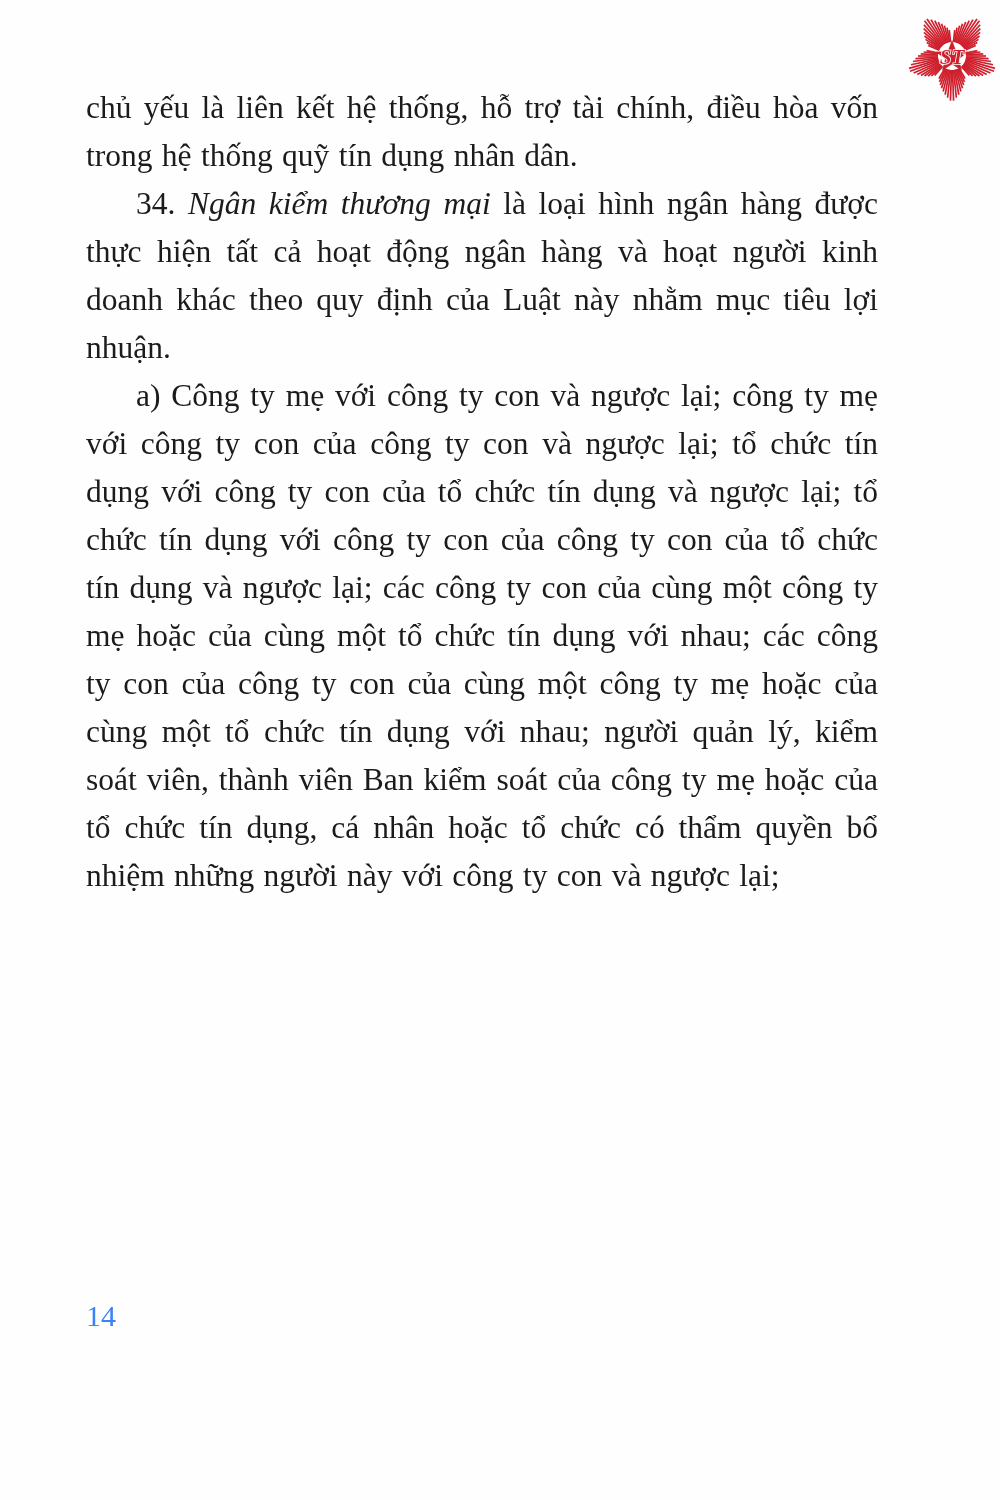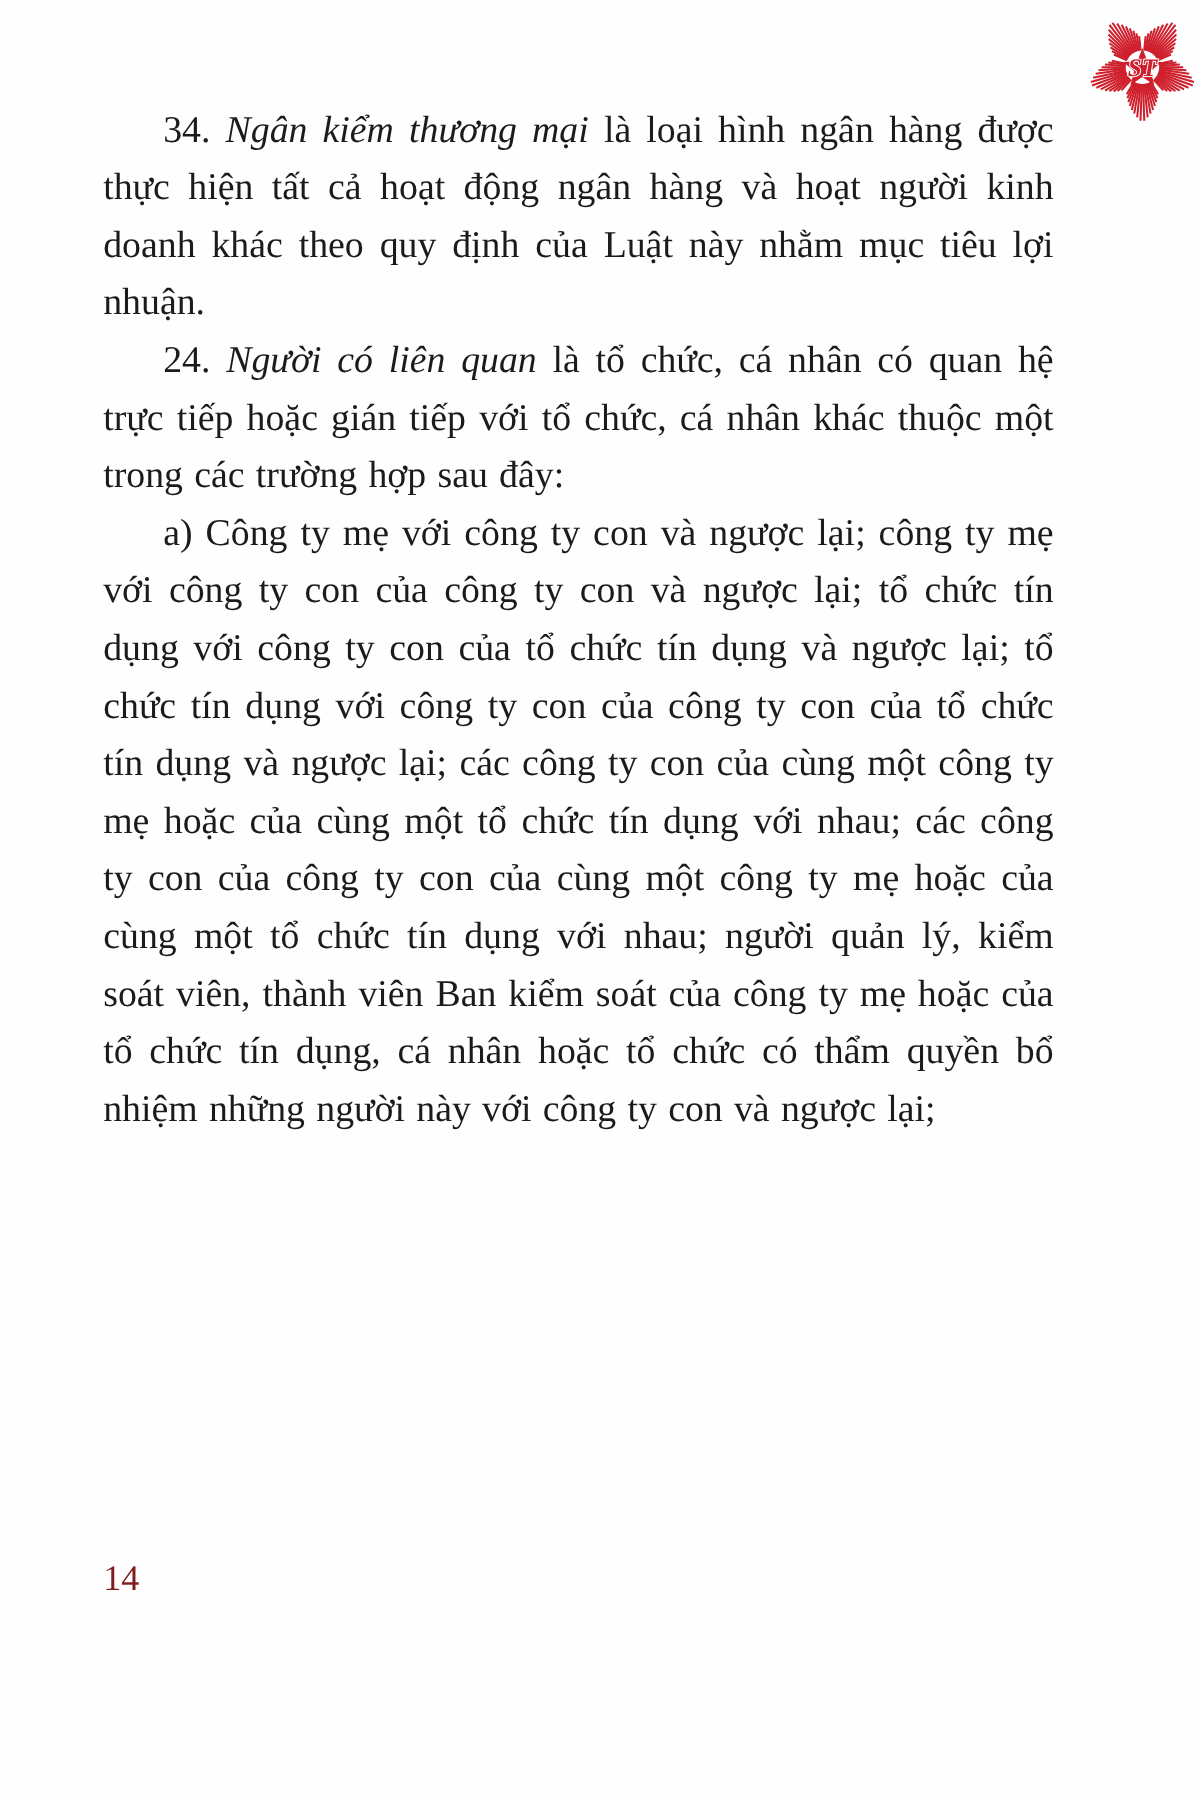--- a/index.html
+++ b/index.html
@@ -41,21 +41,21 @@
   }
   .it {
     font-style: italic;
   }
   .page-number {
     position: absolute;
     left: 86px;
     top: 1292px;
     font-size: 30px;
     line-height: 48px;
-    color: #7f1d1d;
+    color: #3b82f6;
   }
   .logo {
     position: absolute;
     left: 902px;
     top: 6px;
     width: 100px;
     height: 100px;
   }
 </style>
 </head>
@@ -144,19 +144,19 @@
         <line x1="62.789636406996415" y1="44.305686996938796" x2="73.75218189870762" y2="39.4248472800292" stroke="#cf1f2c" stroke-width="1.7" stroke-linecap="butt"></line>
         <line x1="63.69406641027328" y1="47.089236328551365" x2="75.43183761907895" y2="44.59429603873824" stroke="#cf1f2c" stroke-width="1.7" stroke-linecap="butt"></line>
         <line x1="63.86375296238198" y1="48.05157658655908" x2="78.38768463725835" y2="46.010371105811444" stroke="#cf1f2c" stroke-width="1.7" stroke-linecap="butt"></line>
         <line x1="63.96589670363754" y1="49.02340936758225" x2="81.25700690814116" y2="47.814297156017425" stroke="#cf1f2c" stroke-width="1.7" stroke-linecap="butt"></line>
       </g>
     <polygon id="logo-star" points="50.00,34.00 54.23,45.18 66.17,45.75 56.85,53.22 59.99,64.75 50.00,58.20 40.01,64.75 43.15,53.22 33.83,45.75 45.77,45.18" fill="#cf1f2c"></polygon>
     <text id="logo-monogram" x="50" y="57.5" text-anchor="middle" font-size="21" font-weight="bold" font-style="italic" font-family="Liberation Serif, DejaVu Serif, serif" stroke-width="1.6" fill="#cf1f2c" stroke="#ffffff" paint-order="stroke">ST</text>
   </svg>
 
   <div class="text-block">
+      <p class="para"><span>chủ yếu là liên kết hệ thống, hỗ trợ tài chính, điều hòa vốn trong hệ thống quỹ tín dụng nhân dân.</span></p>
       <p class="para indent"><span>34. </span><span class="it">Ngân kiểm thương mại</span><span> là loại hình ngân hàng được thực hiện tất cả hoạt động ngân hàng và hoạt người kinh doanh khác theo quy định của Luật này nhằm mục tiêu lợi nhuận.</span></p>
-      <p class="para indent"><span>24. </span><span class="it">Người có liên quan</span><span> là tổ chức, cá nhân có quan hệ trực tiếp hoặc gián tiếp với tổ chức, cá nhân khác thuộc một trong các trường hợp sau đây:</span></p>
       <p class="para indent"><span>a) Công ty mẹ với công ty con và ngược lại; công ty mẹ với công ty con của công ty con và ngược lại; tổ chức tín dụng với công ty con của tổ chức tín dụng và ngược lại; tổ chức tín dụng với công ty con của công ty con của tổ chức tín dụng và ngược lại; các công ty con của cùng một công ty mẹ hoặc của cùng một tổ chức tín dụng với nhau; các công ty con của công ty con của cùng một công ty mẹ hoặc của cùng một tổ chức tín dụng với nhau; người quản lý, kiểm soát viên, thành viên Ban kiểm soát của công ty mẹ hoặc của tổ chức tín dụng, cá nhân hoặc tổ chức có thẩm quyền bổ nhiệm những người này với công ty con và ngược lại;</span></p>
     </div>
 
   <div class="page-number">14</div>
 </div>
 
 </body></html>

